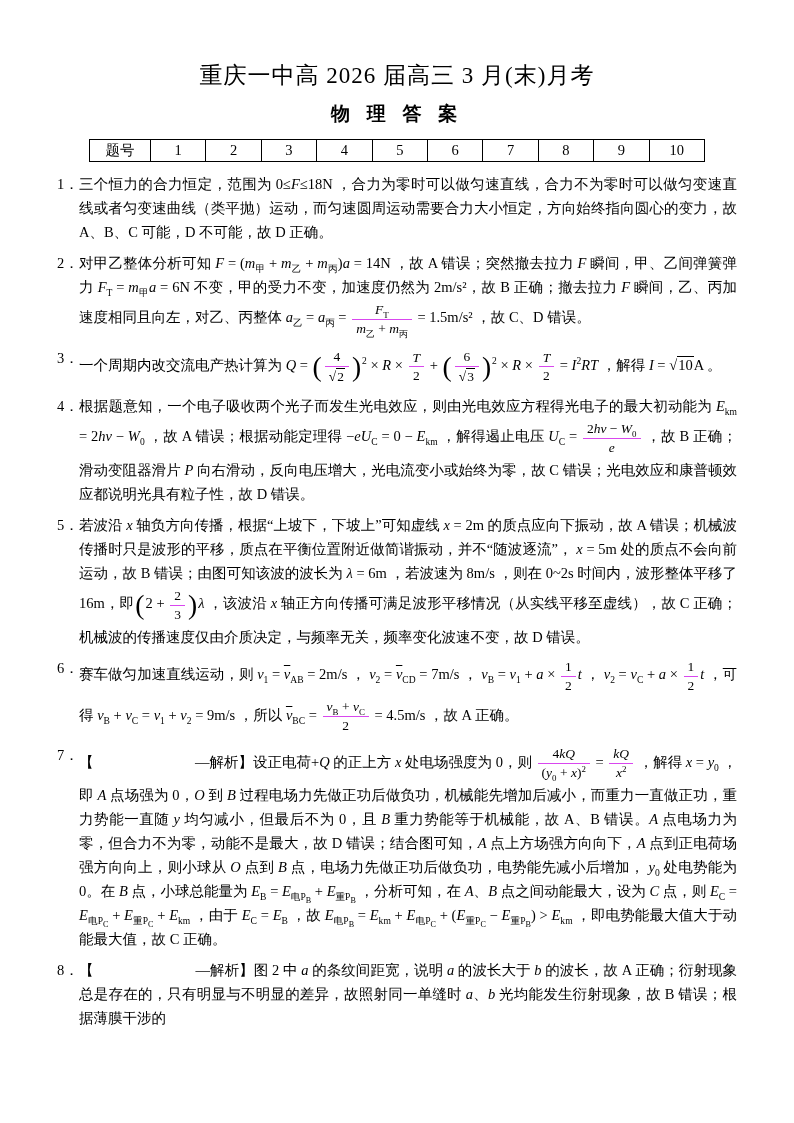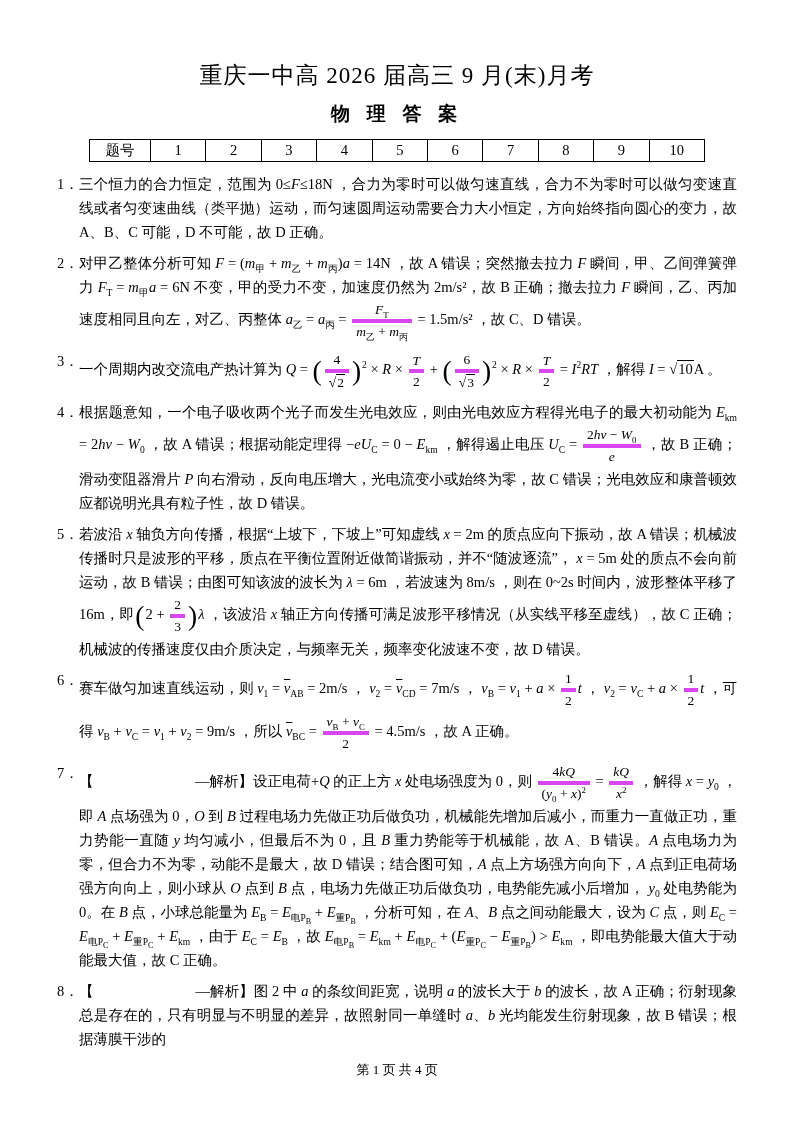--- a/index.html
+++ b/index.html
@@ -59,21 +59,21 @@
   sub.msub sub{font-size:0.85em;line-height:0;}
   sup.msup{font-size:0.66em;line-height:0;}
   .frac{
     display:inline-block;
     vertical-align:middle;
     text-align:center;
     line-height:1.15;
     margin:3px 2px;
     font-size:13.5px;
   }
-  .fnum{display:block;padding:0 4px 1px 4px;border-bottom:4px solid #d946ef;}
+  .fnum{display:block;padding:0 4px 1px 4px;border-bottom:1px solid #d946ef;}
   .fden{display:block;padding:1px 4px 0 4px;}
   .bigp{
     font-size:1.9em;
     vertical-align:middle;
     line-height:0.8;
     font-weight:400;
     padding:0 1px;
   }
   .sqrt{white-space:nowrap;}
   .rad{display:inline-block;border-top:1px solid currentColor;line-height:1.15;padding:0 1px;}
@@ -81,21 +81,21 @@
     position:absolute;
     left:0;right:0;bottom:44px;
     text-align:center;
     font-size:13px;
   }
 </style>
 </head>
 <body>
 
 <div class="page">
-  <h1 class="title">重庆一中高 2026 届高三 9 月(末)月考</h1>
+  <h1 class="title">重庆一中高 2026 届高三 3 月(末)月考</h1>
   <h2 class="subtitle">物 理 答 案</h2>
 
   <table class="answers">
     <tbody>
       <tr>
         <td class="tl">题号</td>
       <td>1</td>
           <td>2</td>
           <td>3</td>
           <td>4</td>
@@ -113,14 +113,13 @@
       <div class="item"><span class="item-num">1．</span><span class="item-body">三个恒力的合力恒定，范围为 0≤<span class="mvar">F</span>≤18N ，合力为零时可以做匀速直线，合力不为零时可以做匀变速直线或者匀变速曲线（类平抛）运动，而匀速圆周运动需要合力大小恒定，方向始终指向圆心的变力，故 A、B、C 可能，D 不可能，故 D 正确。</span></div>
       <div class="item"><span class="item-num">2．</span><span class="item-body">对甲乙整体分析可知 <span class="mvar">F</span> = (<span class="mvar">m</span><sub class="msub">甲</sub> + <span class="mvar">m</span><sub class="msub">乙</sub> + <span class="mvar">m</span><sub class="msub">丙</sub>)<span class="mvar">a</span> = 14N ，故 A 错误；突然撤去拉力 <span class="mvar">F</span> 瞬间，甲、乙间弹簧弹力 <span class="mvar">F</span><sub class="msub">T</sub> = <span class="mvar">m</span><sub class="msub">甲</sub><span class="mvar">a</span> = 6N 不变，甲的受力不变，加速度仍然为 2m/s²，故 B 正确；撤去拉力 <span class="mvar">F</span> 瞬间，乙、丙加速度相同且向左，对乙、丙整体 <span class="mvar">a</span><sub class="msub">乙</sub> = <span class="mvar">a</span><sub class="msub">丙</sub> = <span class="frac"><span class="fnum"><span class="mvar">F</span><sub class="msub">T</sub></span><span class="fden"><span class="mvar">m</span><sub class="msub">乙</sub> + <span class="mvar">m</span><sub class="msub">丙</sub></span></span> = 1.5m/s² ，故 C、D 错误。</span></div>
       <div class="item"><span class="item-num">3．</span><span class="item-body">一个周期内改交流电产热计算为 <span class="mvar">Q</span> = <span class="bigp">(</span><span class="frac"><span class="fnum">4</span><span class="fden"><span class="sqrt">√<span class="rad">2</span></span></span></span><span class="bigp">)</span><sup class="msup">2</sup> × <span class="mvar">R</span> × <span class="frac"><span class="fnum"><span class="mvar">T</span></span><span class="fden">2</span></span> + <span class="bigp">(</span><span class="frac"><span class="fnum">6</span><span class="fden"><span class="sqrt">√<span class="rad">3</span></span></span></span><span class="bigp">)</span><sup class="msup">2</sup> × <span class="mvar">R</span> × <span class="frac"><span class="fnum"><span class="mvar">T</span></span><span class="fden">2</span></span> = <span class="mvar">I</span><sup class="msup">2</sup><span class="mvar">RT</span> ，解得 <span class="mvar">I</span> = <span class="sqrt">√<span class="rad">10</span></span>A 。</span></div>
       <div class="item"><span class="item-num">4．</span><span class="item-body">根据题意知，一个电子吸收两个光子而发生光电效应，则由光电效应方程得光电子的最大初动能为 <span class="mvar">E</span><sub class="msub">km</sub> = 2<span class="mvar">hv</span> − <span class="mvar">W</span><sub class="msub">0</sub> ，故 A 错误；根据动能定理得 −<span class="mvar">eU</span><sub class="msub">C</sub> = 0 − <span class="mvar">E</span><sub class="msub">km</sub> ，解得遏止电压 <span class="mvar">U</span><sub class="msub">C</sub> = <span class="frac"><span class="fnum">2<span class="mvar">hv</span> − <span class="mvar">W</span><sub class="msub">0</sub></span><span class="fden"><span class="mvar">e</span></span></span> ，故 B 正确；滑动变阻器滑片 <span class="mvar">P</span> 向右滑动，反向电压增大，光电流变小或始终为零，故 C 错误；光电效应和康普顿效应都说明光具有粒子性，故 D 错误。</span></div>
       <div class="item"><span class="item-num">5．</span><span class="item-body">若波沿 <span class="mvar">x</span> 轴负方向传播，根据“上坡下，下坡上”可知虚线 <span class="mvar">x</span> = 2m 的质点应向下振动，故 A 错误；机械波传播时只是波形的平移，质点在平衡位置附近做简谐振动，并不“随波逐流”， <span class="mvar">x</span> = 5m 处的质点不会向前运动，故 B 错误；由图可知该波的波长为 <span class="mvar">λ</span> = 6m ，若波速为 8m/s ，则在 0~2s 时间内，波形整体平移了 16m，即<span class="bigp">(</span>2 + <span class="frac"><span class="fnum">2</span><span class="fden">3</span></span><span class="bigp">)</span><span class="mvar">λ</span> ，该波沿 <span class="mvar">x</span> 轴正方向传播可满足波形平移情况（从实线平移至虚线），故 C 正确；机械波的传播速度仅由介质决定，与频率无关，频率变化波速不变，故 D 错误。</span></div>
       <div class="item"><span class="item-num">6．</span><span class="item-body">赛车做匀加速直线运动，则 <span class="mvar">v</span><sub class="msub">1</sub> = <span class="mvar obar">v</span><sub class="msub">AB</sub> = 2m/s ， <span class="mvar">v</span><sub class="msub">2</sub> = <span class="mvar obar">v</span><sub class="msub">CD</sub> = 7m/s ， <span class="mvar">v</span><sub class="msub">B</sub> = <span class="mvar">v</span><sub class="msub">1</sub> + <span class="mvar">a</span> × <span class="frac"><span class="fnum">1</span><span class="fden">2</span></span><span class="mvar">t</span> ， <span class="mvar">v</span><sub class="msub">2</sub> = <span class="mvar">v</span><sub class="msub">C</sub> + <span class="mvar">a</span> × <span class="frac"><span class="fnum">1</span><span class="fden">2</span></span><span class="mvar">t</span> ，可得 <span class="mvar">v</span><sub class="msub">B</sub> + <span class="mvar">v</span><sub class="msub">C</sub> = <span class="mvar">v</span><sub class="msub">1</sub> + <span class="mvar">v</span><sub class="msub">2</sub> = 9m/s ，所以 <span class="mvar obar">v</span><sub class="msub">BC</sub> = <span class="frac"><span class="fnum"><span class="mvar">v</span><sub class="msub">B</sub> + <span class="mvar">v</span><sub class="msub">C</sub></span><span class="fden">2</span></span> = 4.5m/s ，故 A 正确。</span></div>
       <div class="item"><span class="item-num">7．</span><span class="item-body">【　　　　　　　—解析】设正电荷+<span class="mvar">Q</span> 的正上方 <span class="mvar">x</span> 处电场强度为 0，则 <span class="frac"><span class="fnum">4<span class="mvar">kQ</span></span><span class="fden">(<span class="mvar">y</span><sub class="msub">0</sub> + <span class="mvar">x</span><span class="mrm">)</span><sup class="msup">2</sup></span></span> = <span class="frac"><span class="fnum"><span class="mvar">kQ</span></span><span class="fden"><span class="mvar">x</span><sup class="msup">2</sup></span></span> ，解得 <span class="mvar">x</span> = <span class="mvar">y</span><sub class="msub">0</sub> ，即 <span class="mvar">A</span> 点场强为 0，<span class="mvar">O</span> 到 <span class="mvar">B</span> 过程电场力先做正功后做负功，机械能先增加后减小，而重力一直做正功，重力势能一直随 <span class="mvar">y</span> 均匀减小，但最后不为 0，且 <span class="mvar">B</span> 重力势能等于机械能，故 A、B 错误。<span class="mvar">A</span> 点电场力为零，但合力不为零，动能不是最大，故 D 错误；结合图可知，<span class="mvar">A</span> 点上方场强方向向下，<span class="mvar">A</span> 点到正电荷场强方向向上，则小球从 <span class="mvar">O</span> 点到 <span class="mvar">B</span> 点，电场力先做正功后做负功，电势能先减小后增加， <span class="mvar">y</span><sub class="msub">0</sub> 处电势能为 0。在 <span class="mvar">B</span> 点，小球总能量为 <span class="mvar">E</span><sub class="msub">B</sub> = <span class="mvar">E</span><sub class="msub">电P<sub>B</sub></sub> + <span class="mvar">E</span><sub class="msub">重P<sub>B</sub></sub> ，分析可知，在 <span class="mvar">A</span>、<span class="mvar">B</span> 点之间动能最大，设为 <span class="mvar">C</span> 点，则 <span class="mvar">E</span><sub class="msub">C</sub> = <span class="mvar">E</span><sub class="msub">电P<sub>C</sub></sub> + <span class="mvar">E</span><sub class="msub">重P<sub>C</sub></sub> + <span class="mvar">E</span><sub class="msub">km</sub> ，由于 <span class="mvar">E</span><sub class="msub">C</sub> = <span class="mvar">E</span><sub class="msub">B</sub> ，故 <span class="mvar">E</span><sub class="msub">电P<sub>B</sub></sub> = <span class="mvar">E</span><sub class="msub">km</sub> + <span class="mvar">E</span><sub class="msub">电P<sub>C</sub></sub> + (<span class="mvar">E</span><sub class="msub">重P<sub>C</sub></sub> − <span class="mvar">E</span><sub class="msub">重P<sub>B</sub></sub>) &gt; <span class="mvar">E</span><sub class="msub">km</sub> ，即电势能最大值大于动能最大值，故 C 正确。</span></div>
       <div class="item"><span class="item-num">8．</span><span class="item-body">【　　　　　　　—解析】图 2 中 <span class="mvar">a</span> 的条纹间距宽，说明 <span class="mvar">a</span> 的波长大于 <span class="mvar">b</span> 的波长，故 A 正确；衍射现象总是存在的，只有明显与不明显的差异，故照射同一单缝时 <span class="mvar">a</span>、<span class="mvar">b</span> 光均能发生衍射现象，故 B 错误；根据薄膜干涉的</span></div>
     </div>
 
-  <div class="footer">第 1 页 共 4 页</div>
 </div>
 
 </body></html>

